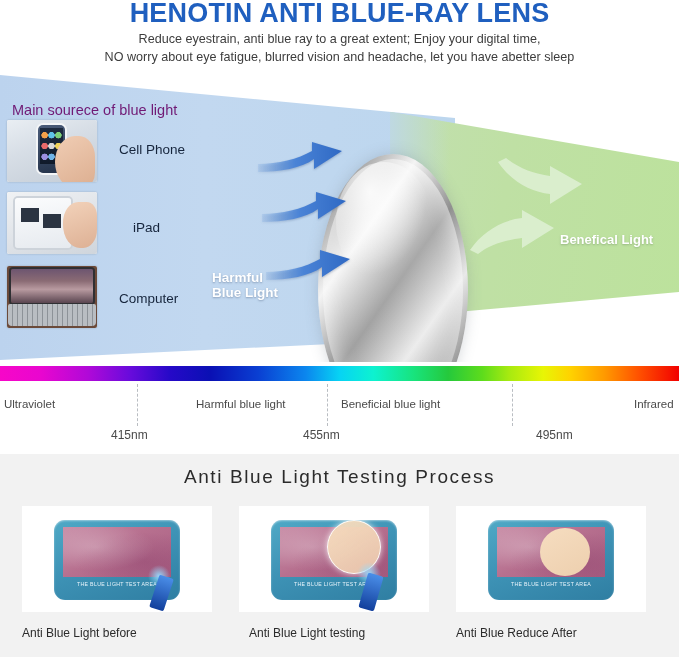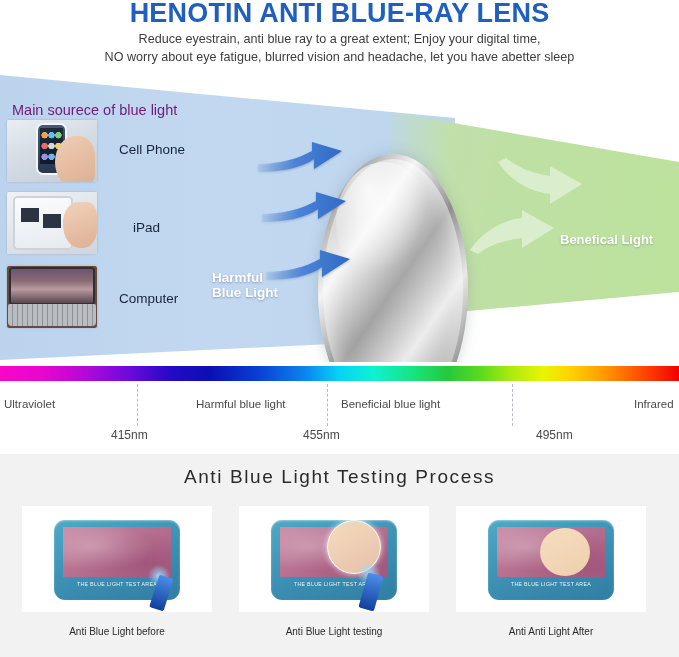--- a/index.html
+++ b/index.html
@@ -149,22 +149,22 @@
   .nm-label{position:absolute;top:66px;font-size:12px;color:#4a4a4a;white-space:nowrap;}
 
   
   .process{position:absolute;left:0;top:454px;width:679px;height:203px;background:#f2f2f2;}
   .process-title{
     position:absolute;left:0;top:12px;width:679px;text-align:center;
     font-size:19px;color:#2b2b2b;letter-spacing:1.6px;white-space:nowrap;
   }
   .card{position:absolute;top:52px;width:190px;height:106px;background:#fff;}
   .card.c1{left:22px;} .card.c2{left:239px;} .card.c3{left:456px;}
-  .cap{position:absolute;top:172px;width:190px;text-align:center;font-size:10px;color:#2b2b2b;white-space:nowrap;}
-  .cap.c1{left:22px;} .cap.c2{left:239px;} .cap.c3{left:456px;}
+  .cap{position:absolute;top:172px;width:190px;font-size:12px;color:#2b2b2b;white-space:nowrap;}
+  .cap.c1{left:22px;} .cap.c2{left:249px;} .cap.c3{left:456px;}
 
   .tester{
     position:absolute;left:32px;top:14px;width:126px;height:80px;border-radius:11px;
     background:linear-gradient(160deg,#4fa9c6 0%,#3e93b6 45%,#2f7ea2 100%);
     box-shadow:inset 0 1px 2px rgba(255,255,255,.45);
   }
   .screen{
     position:absolute;left:9px;top:7px;width:108px;height:50px;
     background:linear-gradient(150deg,#c98fa8 0%,#b7708f 45%,#a85f82 100%);
   }
@@ -329,14 +329,14 @@
       <div class="screen">
           <div class="screen-tex"></div>
         </div>
       <div class="clearpatch" style="left:52px;top:8px;width:50px;height:48px;"></div>
       <div class="test-text">THE BLUE LIGHT TEST AREA</div>
     </div>
   </div>
 
   <div class="cap c1">Anti Blue Light before</div>
   <div class="cap c2">Anti Blue Light testing</div>
-  <div class="cap c3">Anti Anti Light After</div>
+  <div class="cap c3">Anti Blue Reduce After</div>
 </div>
 
 </body></html>

